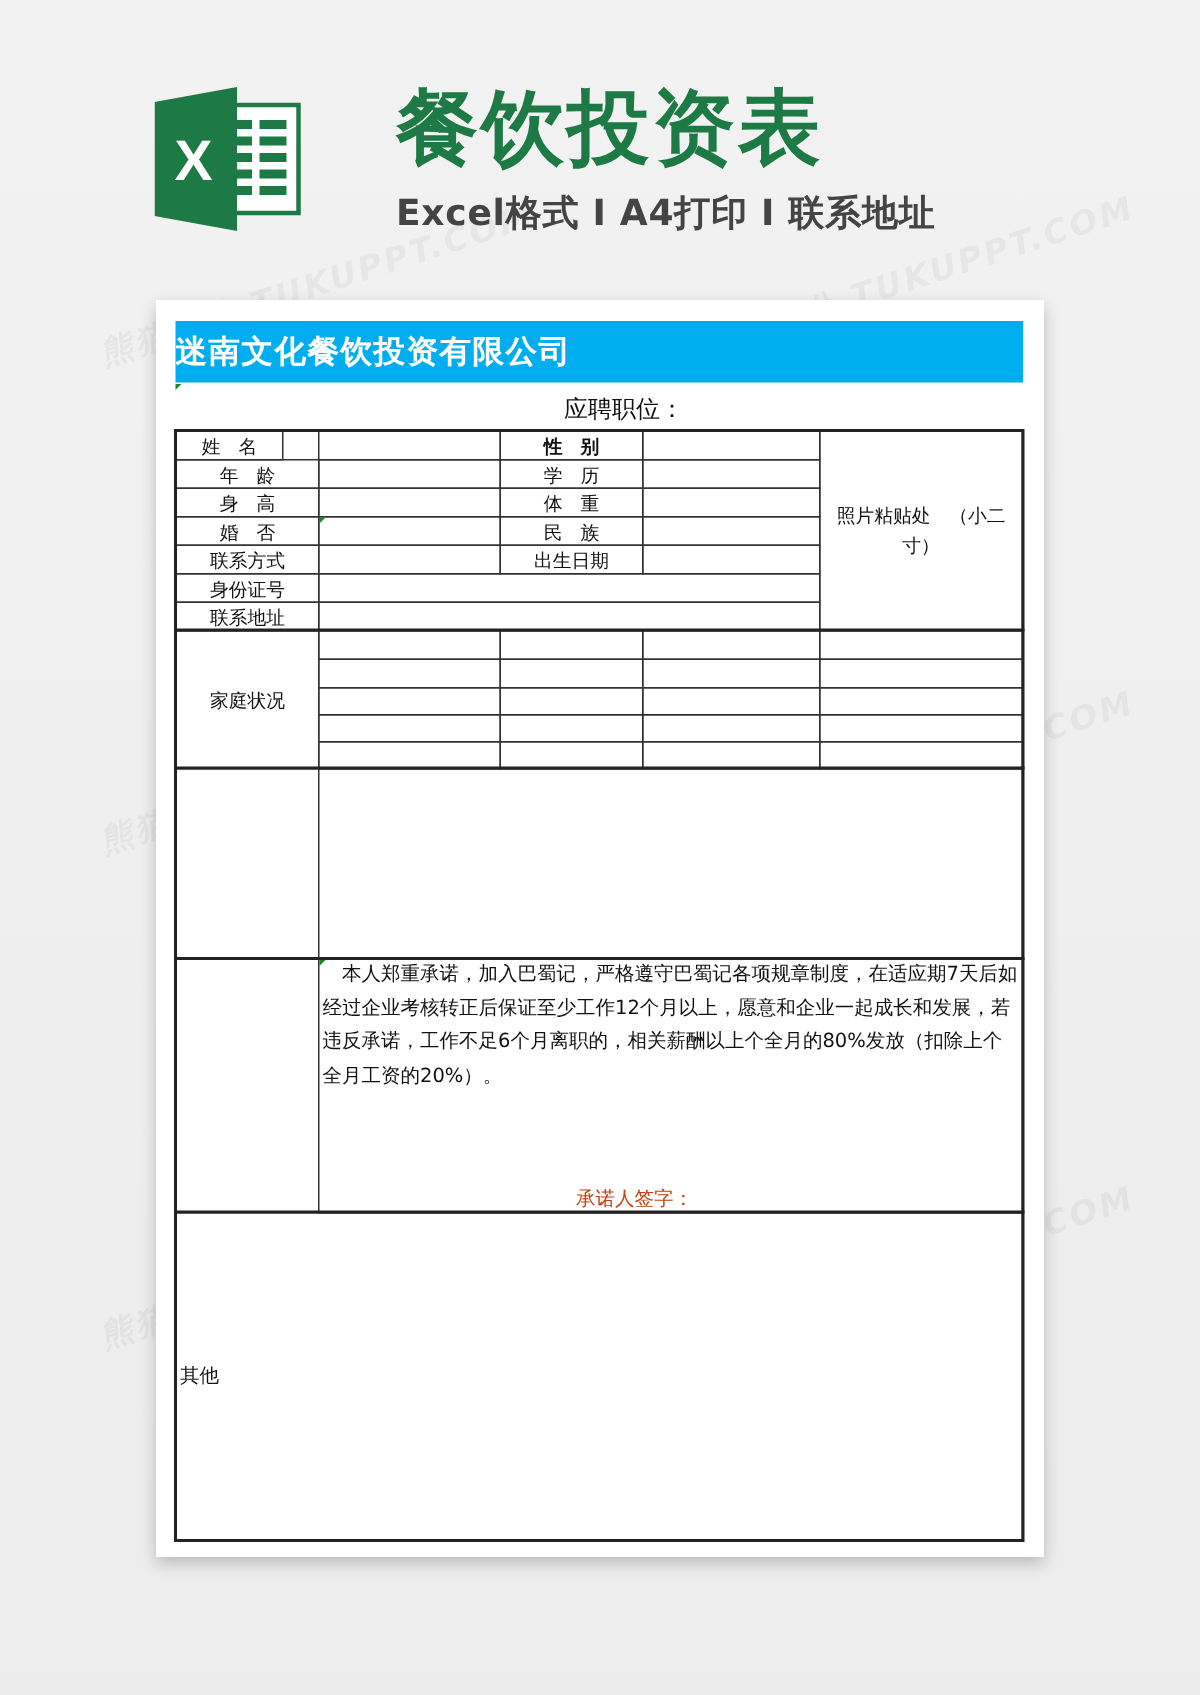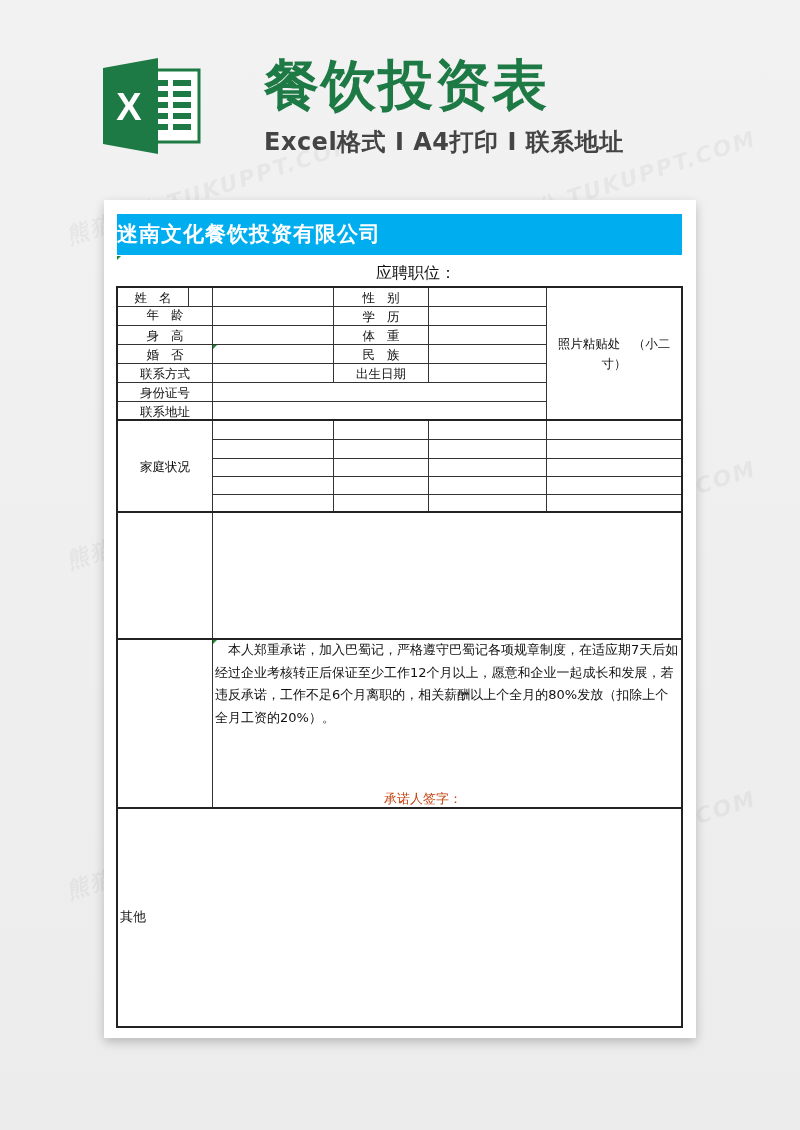--- a/index.html
+++ b/index.html
@@ -90,24 +90,24 @@
 <div class="watermark" style="left:60px;top:830px;">熊猫办公 TUKUPPT.COM</div>
 <div class="watermark" style="left:460px;top:830px;">熊猫办公 TUKUPPT.COM</div>
 
 <div class="card">
   <div class="banner">迷南文化餐饮投资有限公司</div>
   <div class="corner-mark" style="left:13px;top:56px;"></div>
   <div class="position-label">应聘职位：</div>
 
   <div class="cell spaced" style="left:13px;top:87px;width:72px;height:20px;">姓名</div>
   <div class="cell input-cell" style="left:108px;top:87px;width:122px;height:20px;"></div>
-  <div class="cell spaced" style="left:229px;top:87px;width:96px;height:20px;">性别</div>
+  <div class="cell spaced" style="left:229px;top:87px;width:96px;height:20px;font-weight:bold;">性别</div>
   <div class="cell input-cell" style="left:324px;top:87px;width:119px;height:20px;"></div>
 
-  <div class="cell spaced" style="left:13px;top:106px;width:96px;height:20px;font-family:Liberation Mono, monospace;">年龄</div>
+  <div class="cell spaced" style="left:13px;top:106px;width:96px;height:20px;">年龄</div>
   <div class="cell input-cell" style="left:108px;top:106px;width:122px;height:20px;"></div>
   <div class="cell spaced" style="left:229px;top:106px;width:96px;height:20px;">学历</div>
   <div class="cell input-cell" style="left:324px;top:106px;width:119px;height:20px;"></div>
 
   <div class="cell spaced" style="left:13px;top:125px;width:96px;height:20px;">身高</div>
   <div class="cell input-cell" style="left:108px;top:125px;width:122px;height:20px;"></div>
   <div class="cell spaced" style="left:229px;top:125px;width:96px;height:20px;">体重</div>
   <div class="cell input-cell" style="left:324px;top:125px;width:119px;height:20px;"></div>
 
   <div class="cell spaced" style="left:13px;top:144px;width:96px;height:20px;">婚否</div>

